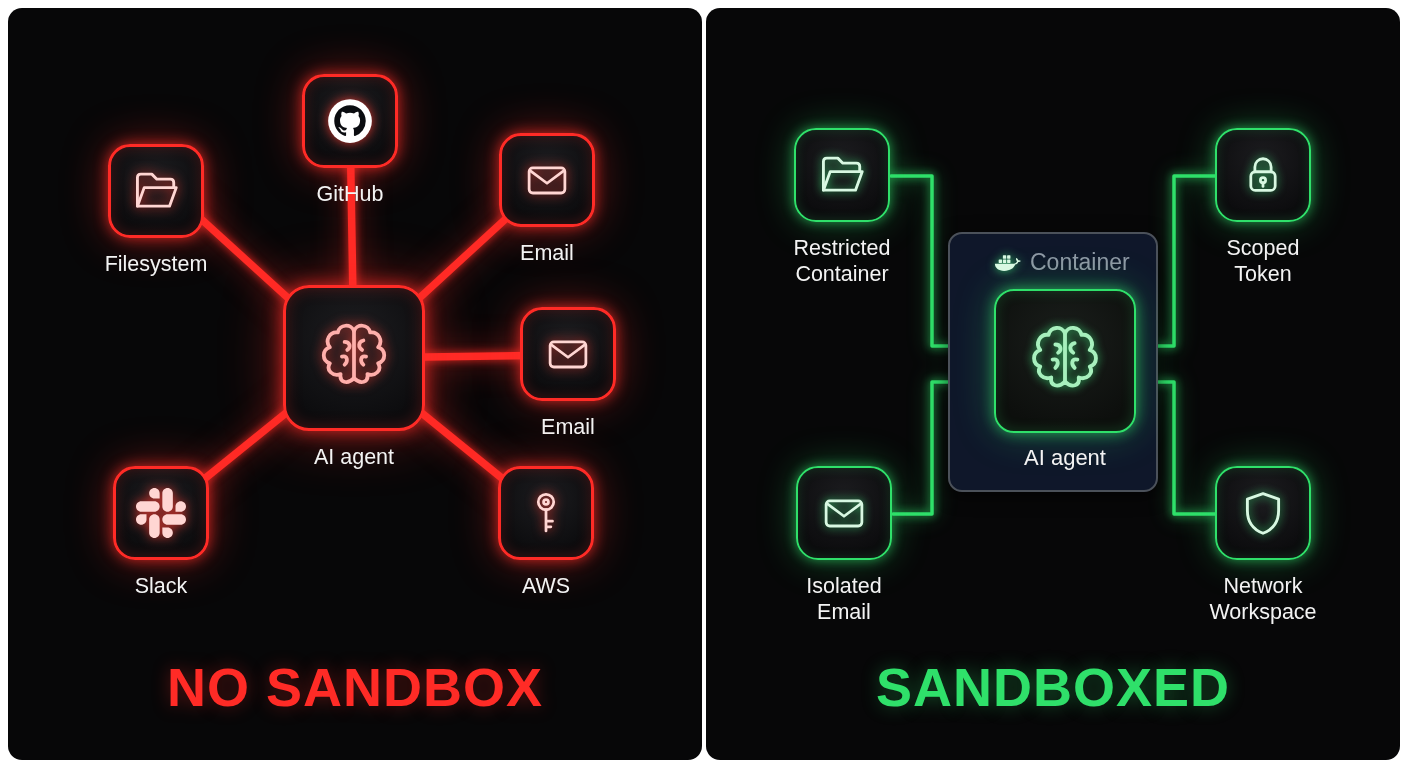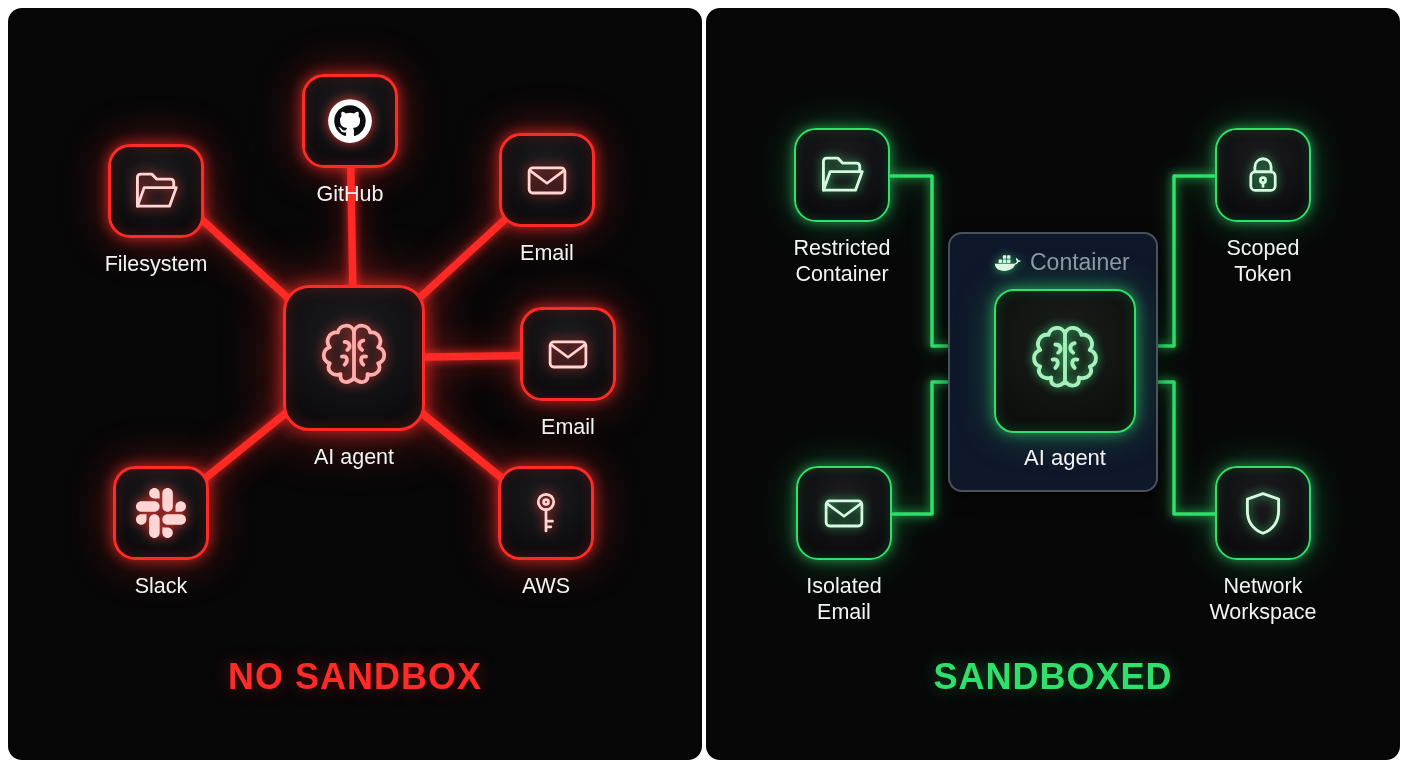--- a/index.html
+++ b/index.html
@@ -70,21 +70,21 @@
                     padding:15px 0 0 20px;color:var(--container-label-color);font-size:23px;}
   .agent-box-green{width:142px;height:144px;margin-top:13px;border-radius:20px;
                    display:flex;align-items:center;justify-content:center;
                    background:radial-gradient(circle at 50% 35%,#1a1e1b 0%,#0d0f0d 78%);
                    border:2.5px solid var(--green-accent);
                    box-shadow:0 0 14px rgba(48,224,106,.65),0 0 40px rgba(48,224,106,.3),inset 0 0 14px rgba(48,224,106,.2);}
   .container-agent-label{margin-top:12px;font-size:22px;color:var(--label-color);}
   .icon-docker{color:var(--docker-blue);filter:none;}
 
   .title{position:absolute;left:0;width:100%;top:648px;text-align:center;z-index:3;
-         font-size:36px;font-weight:800;letter-spacing:1px;}
+         font-size:54px;font-weight:800;letter-spacing:1px;}
   .title-red{color:var(--red-accent);text-shadow:0 0 18px rgba(255,43,38,.35);}
   .title-green{color:var(--green-accent);text-shadow:0 0 18px rgba(47,224,106,.35);}
 </style>
 </head>
 <body>
 
 <div class="stage">
 
   <section class="panel panel-left">
 

